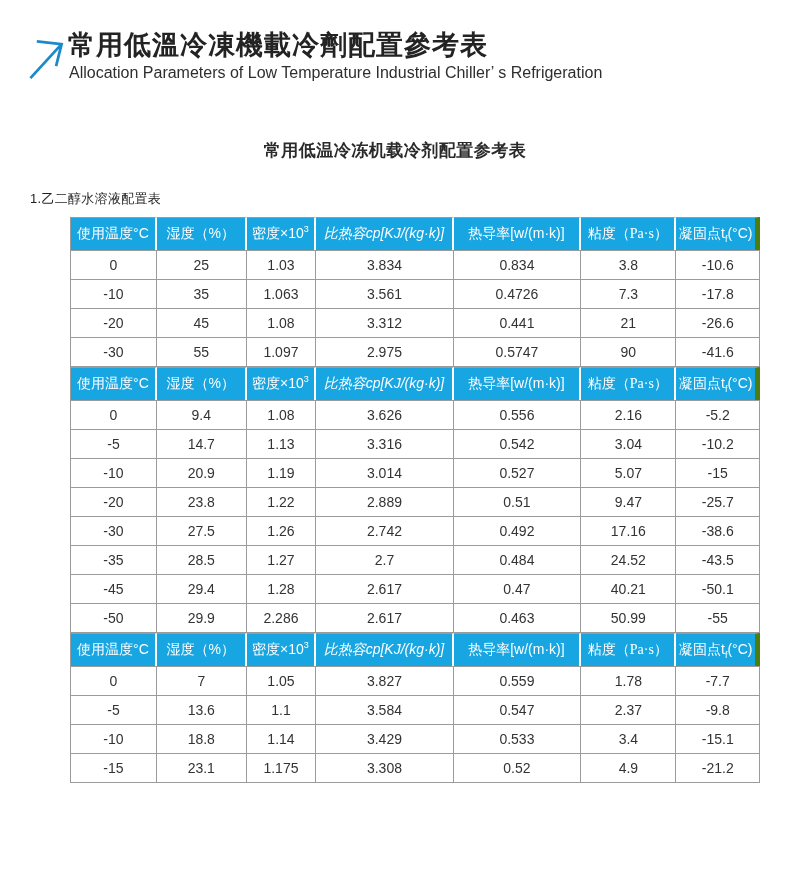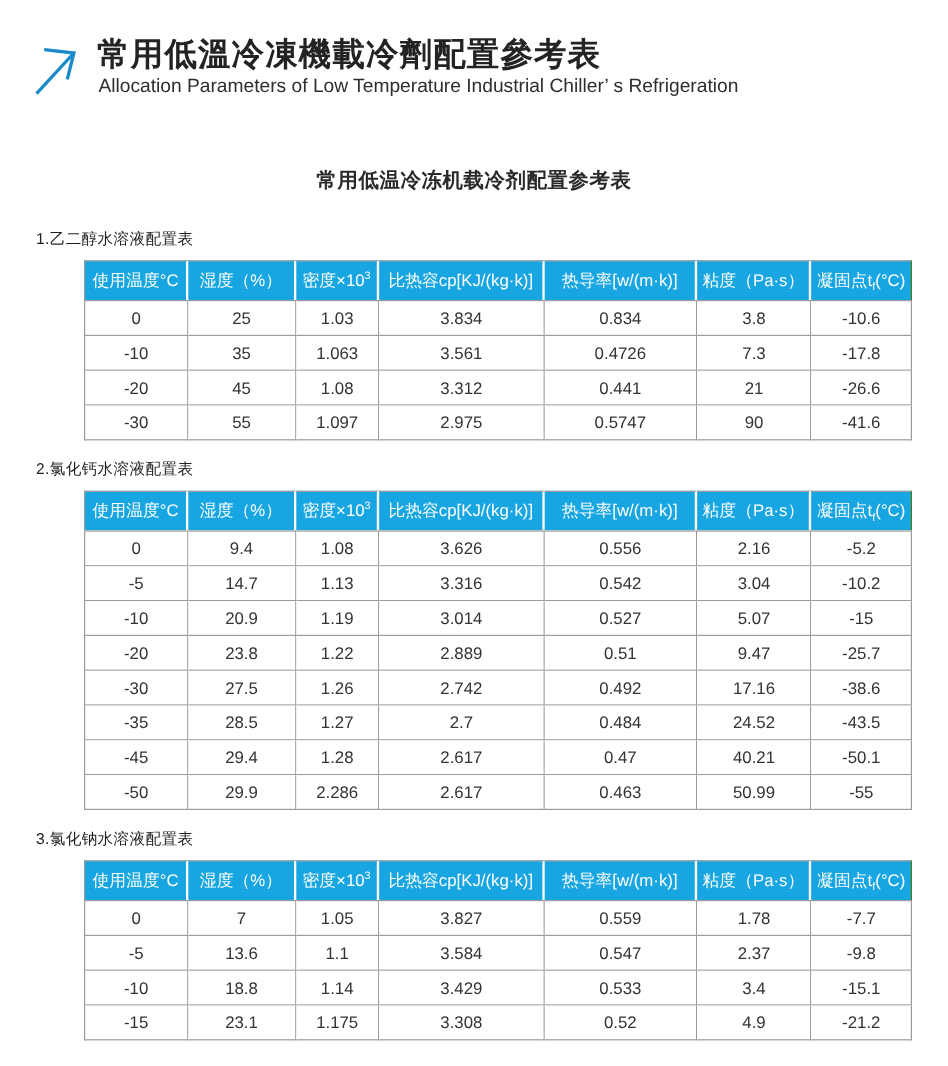--- a/index.html
+++ b/index.html
@@ -7,21 +7,21 @@
     margin: 0; padding: 0;
     background: #ffffff;
     width: 790px; height: 888px;
     font-family: "Liberation Sans", sans-serif;
     color: #333;
     overflow: hidden;
   }
   .page { width: 790px; height: 888px; background: #fff; }
 
   
-  .brand { display: flex; align-items: flex-start; padding: 30px 20px 0 24px; gap: 13px; }
+  .brand { display: flex; align-items: flex-start; padding: 30px 20px 0 24px; }
   .brand .logo { flex: 0 0 auto; width: 44px; height: 48px; margin-top: 3px; }
   .brand-text h1 {
     margin: 0; font-size: 27px; line-height: 1.15; font-weight: 600;
     color: #232323; letter-spacing: 1px;
   }
   .brand-text p {
     margin: 3px 13px 0 1px; font-size: 16px; color: #2e2e2e; letter-spacing: 0;
   }
 
   
@@ -42,38 +42,38 @@
     padding-left: 40px;
   }
   .ptable th {
     background: #18a6e2; color: #ffffff; font-weight: 400;
     padding: 7px 2px; text-align: center; font-size: 14px;
     border-right: 2px solid #ffffff;
     border-top: 1px solid #9b9b9b;
     white-space: nowrap; overflow: hidden;
   }
   .ptable th:first-child { border-left: 1px solid #9b9b9b; }
-  .ptable th:last-child  { border-right: 1px solid #4d7c0f; }
+  .ptable th:last-child  { border-right: 5px solid #4d7c0f; }
   .ptable th sup { font-size: 9px; line-height: 0; }
   .ptable th sub { font-size: 9px; line-height: 0; }
   .ptable td {
     text-align: center; color: #333; padding: 6px 2px;
     border-right: 1px solid #9b9b9b; border-bottom: 1px solid #9b9b9b;
     background: #fff; white-space: nowrap;
   }
   .ptable td:first-child { border-left: 1px solid #9b9b9b; }
   .ptable tbody tr:first-child td { border-top: 1px solid #9b9b9b; }
 
   
   .ptable th:nth-child(1) { width: 12.6%; }
   .ptable th:nth-child(2) { width: 13.0%; }
   .ptable th:nth-child(3) { width: 10.1%; }
-  .ptable th:nth-child(4) { width: 19.9%; }
+  .ptable th:nth-child(4) { width: 19.9%; font-style: italic; }
   .ptable th:nth-child(5) { width: 18.5%; }
-  .ptable th:nth-child(6) { width: 13.8%; }
+  .ptable th:nth-child(6) { width: 13.8%; font-family: Liberation Serif, serif; }
   .ptable th:nth-child(7) { width: 12.1%; }
 </style>
 </head>
 <body>
 
 <div class="page">
 
   <header class="brand">
     <span class="logo">
       <svg width="44" height="48" viewBox="0 0 48 52" fill="none" xmlns="http://www.w3.org/2000/svg">
@@ -138,21 +138,20 @@
               <td>1.097</td>
               <td>2.975</td>
               <td>0.5747</td>
               <td>90</td>
               <td>-41.6</td>
             </tr>
           </tbody>
         </table>
       </section>
       <section>
-        <div class="sec-label">2.氯化钙水溶液配置表</div>
         <table class="ptable">
           <thead>
             <tr>
               <th>使用温度°C</th>
               <th>湿度（%）</th>
               <th>密度×10<sup>3</sup></th>
               <th>比热容cp[KJ/(kg·k)]</th>
               <th>热导率[w/(m·k)]</th>
               <th>粘度（Pa·s）</th>
               <th>凝固点t<sub>f</sub>(°C)</th>
@@ -228,21 +227,20 @@
               <td>2.286</td>
               <td>2.617</td>
               <td>0.463</td>
               <td>50.99</td>
               <td>-55</td>
             </tr>
           </tbody>
         </table>
       </section>
       <section>
-        <div class="sec-label">3.氯化钠水溶液配置表</div>
         <table class="ptable">
           <thead>
             <tr>
               <th>使用温度°C</th>
               <th>湿度（%）</th>
               <th>密度×10<sup>3</sup></th>
               <th>比热容cp[KJ/(kg·k)]</th>
               <th>热导率[w/(m·k)]</th>
               <th>粘度（Pa·s）</th>
               <th>凝固点t<sub>f</sub>(°C)</th>

